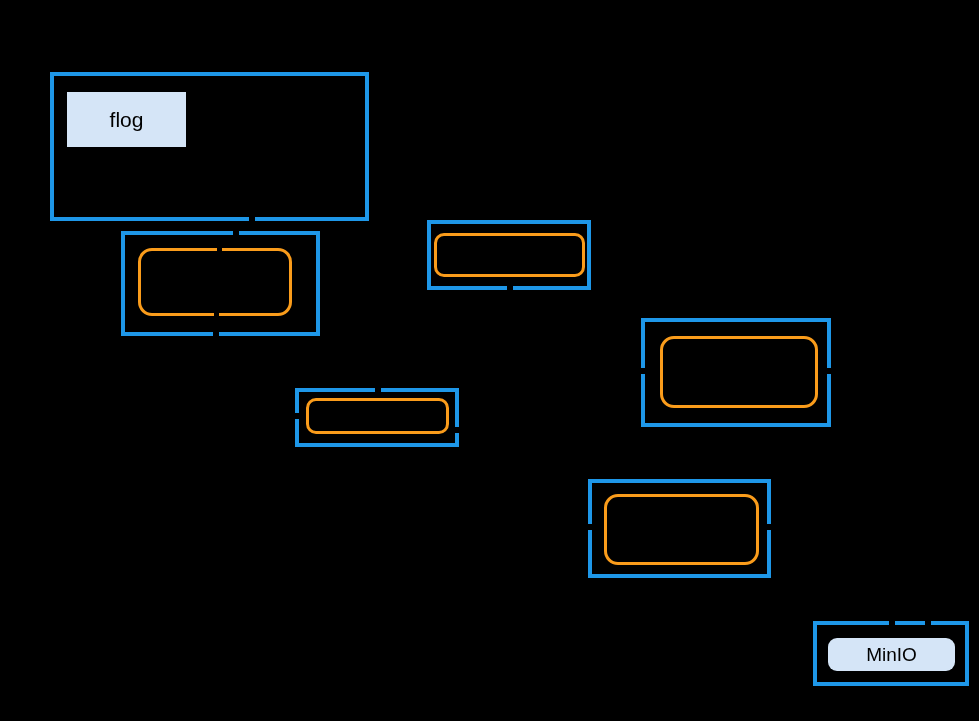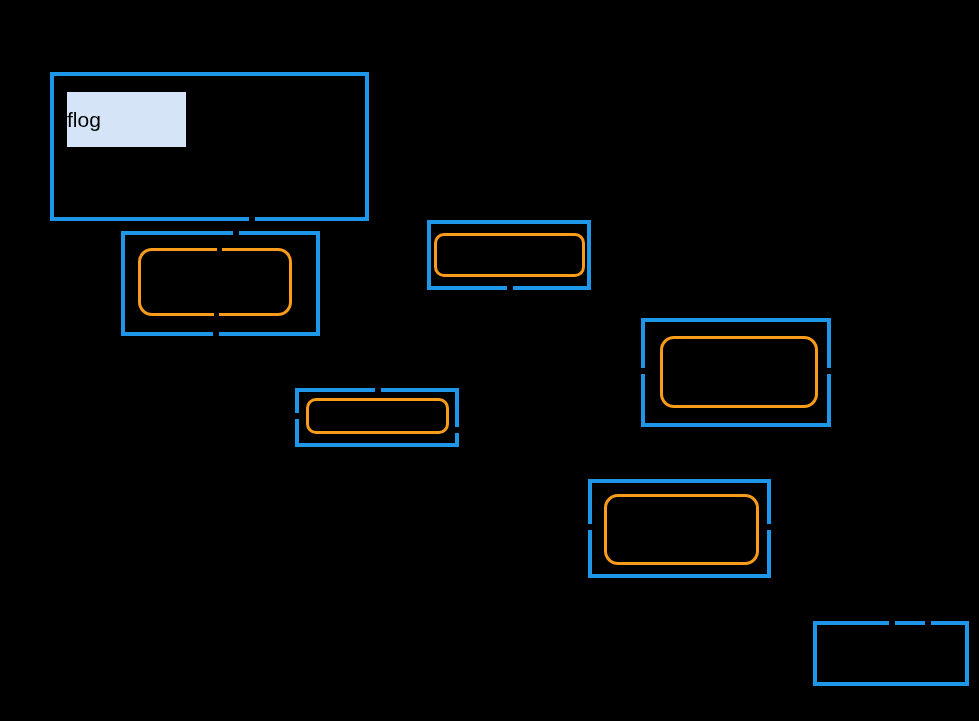--- a/index.html
+++ b/index.html
@@ -30,20 +30,21 @@
     position: absolute;
     border: 3px solid var(--node-border);
     background: transparent;
   }
   .chip {
     position: absolute;
     background: var(--label-fill);
     color: var(--label-text);
     display: flex;
     align-items: center;
+    justify-content: center;
   }
   .chip.flog { font-size: 21px; }
   .chip.minio { font-size: 19px; border-radius: 9px; }
   .stub {
     position: absolute;
     background: var(--background);
     z-index: 5;
   }
   .stub.v { width: 6px; height: 10px; }
   .stub.h { width: 10px; height: 6px; }
@@ -68,20 +69,23 @@
   <div class="frame" style="left:295px; top:388px; width:164px; height:59px;"></div>
   <div class="node" style="left:306px; top:398px; width:143px; height:36px; border-radius:10px;"></div>
 
   <div class="frame" style="left:641px; top:318px; width:190px; height:109px;"></div>
   <div class="node" style="left:660px; top:336px; width:158px; height:72px; border-radius:14px;"></div>
 
   <div class="frame" style="left:588px; top:479px; width:183px; height:99px;"></div>
   <div class="node" style="left:604px; top:494px; width:155px; height:71px; border-radius:14px;"></div>
 
   <div class="frame" style="left:813px; top:621px; width:156px; height:65px;"></div>
+  <div class="chip minio" style="left:828px; top:638px; width:127px; height:33px;">
+    <span>MinIO</span>
+  </div>
 
   <div class="stub v" style="left:249px; top:215px;"></div>
   <div class="stub v" style="left:233px; top:228px;"></div>
   <div class="stub s" style="left:217px; top:245px;"></div>
   <div class="stub s" style="left:214px; top:311px;"></div>
   <div class="stub v" style="left:213px; top:329px;"></div>
   <div class="stub v" style="left:507px; top:283px;"></div>
   <div class="stub v" style="left:375px; top:385px;"></div>
   <div class="stub h" style="left:292px; top:413px;"></div>
   <div class="stub h" style="left:452px; top:427px;"></div>

